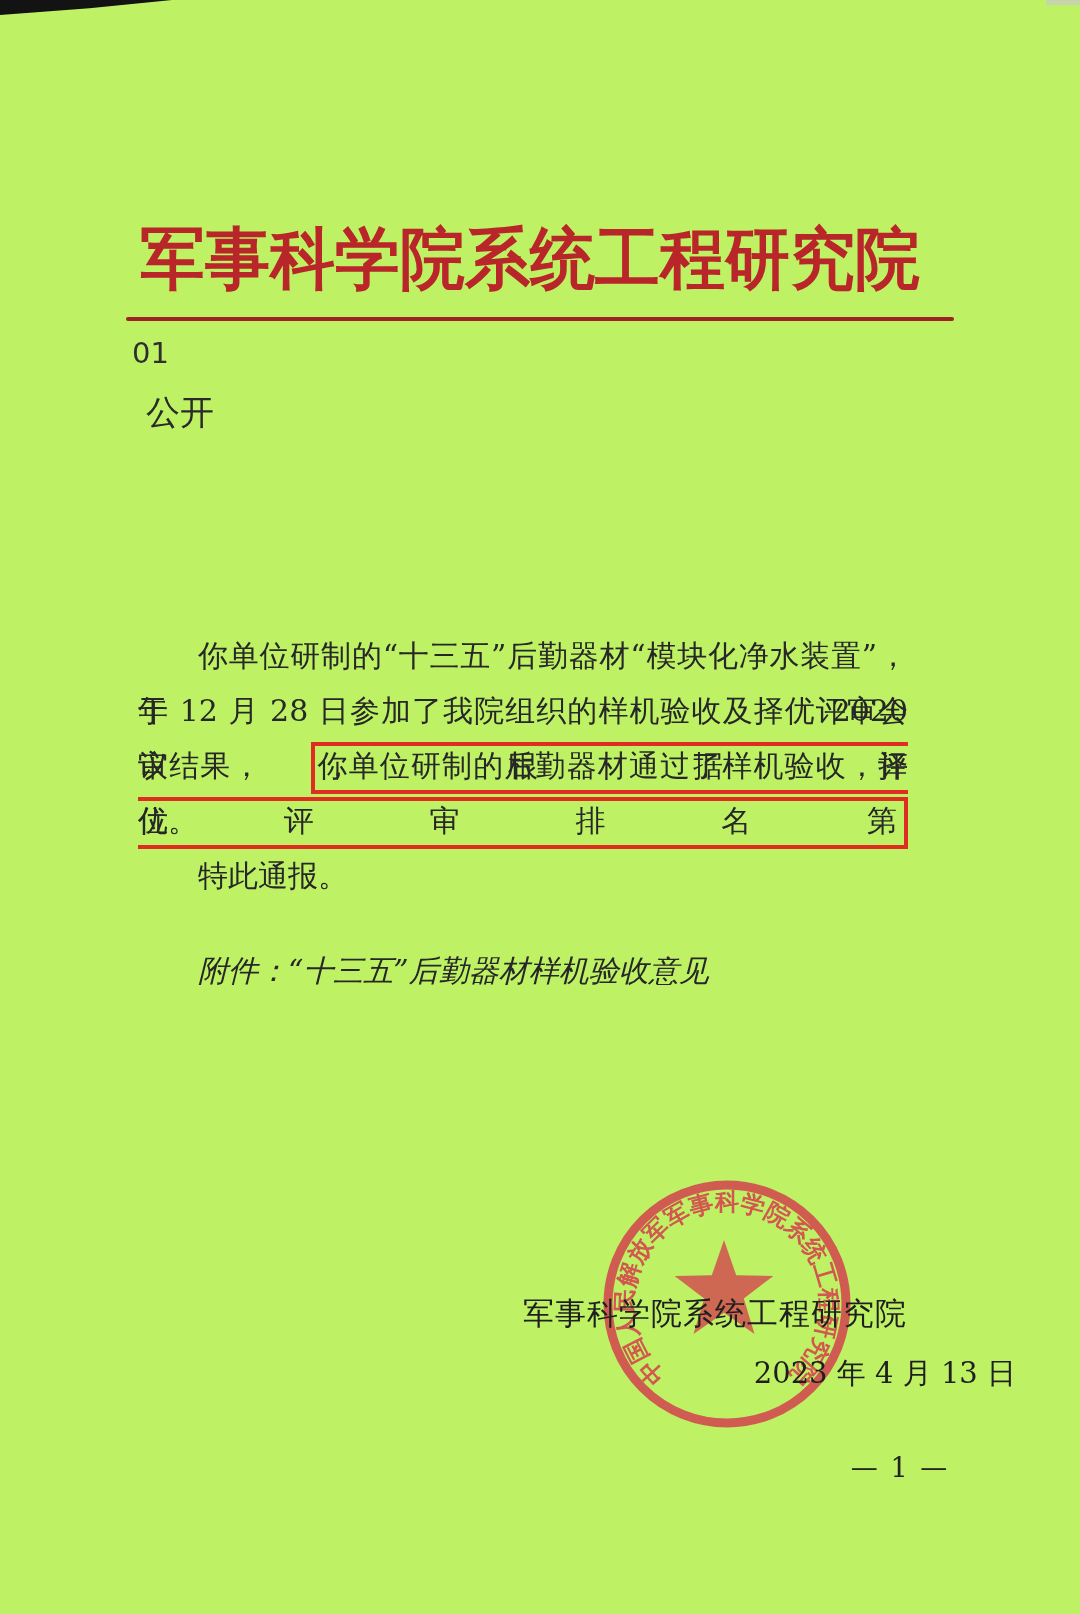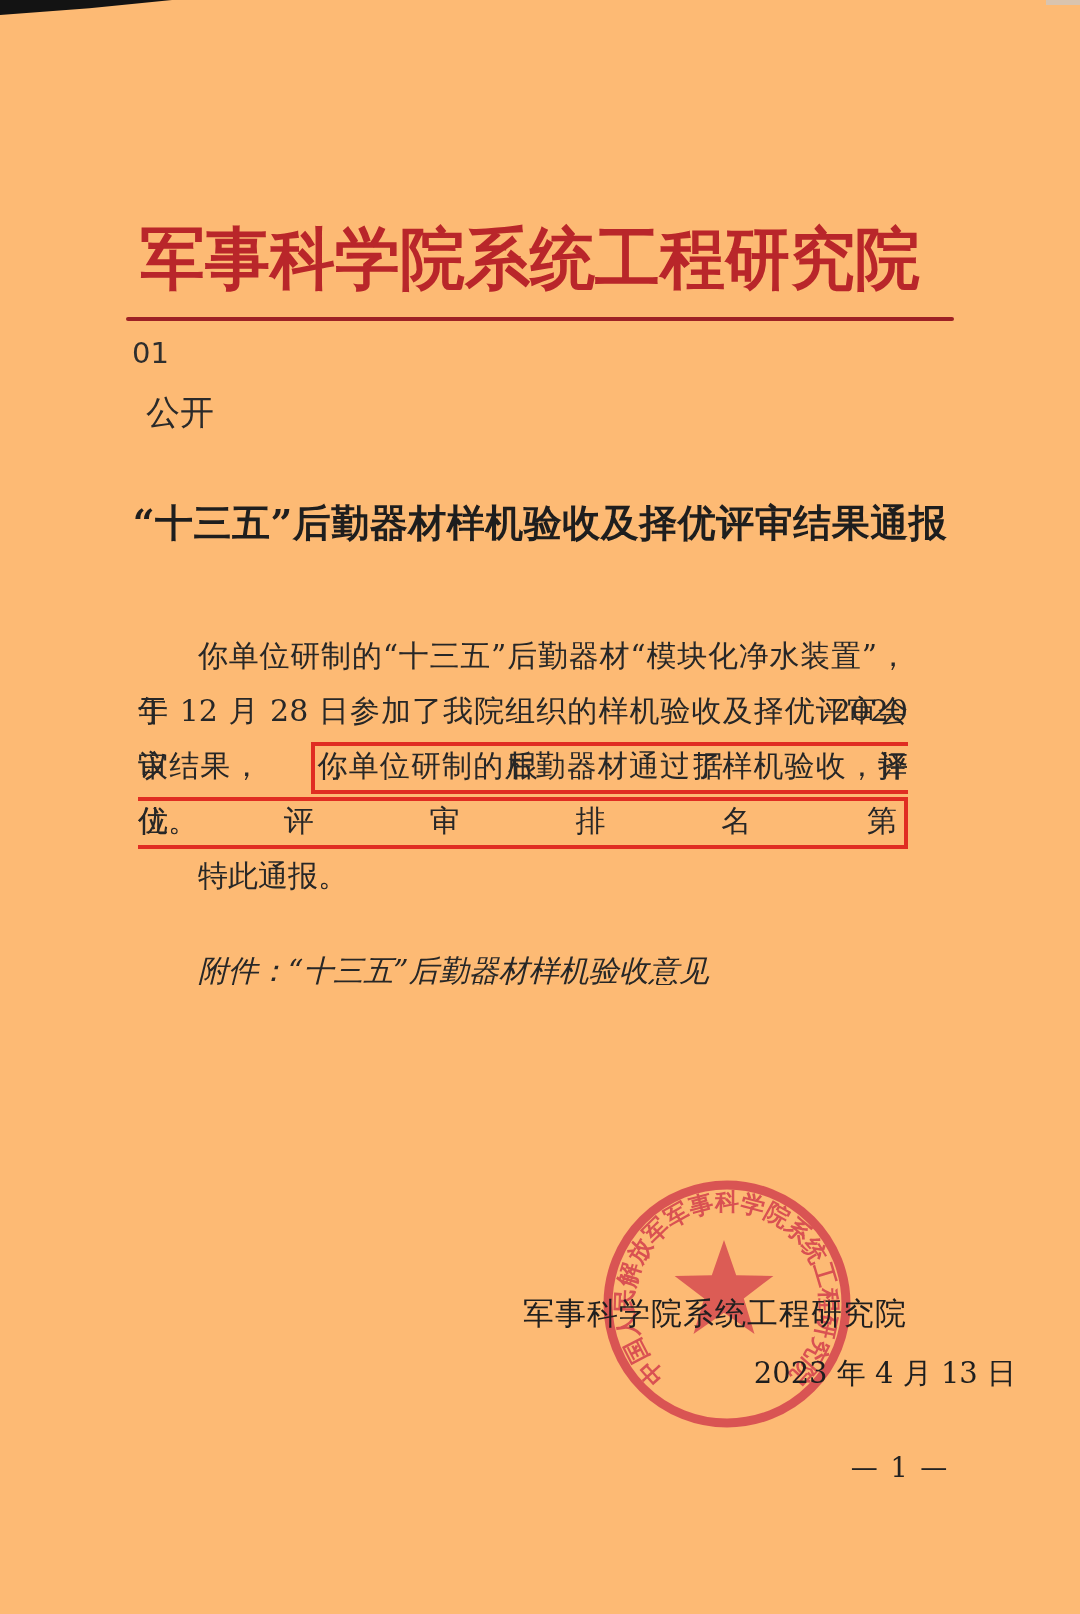--- a/index.html
+++ b/index.html
@@ -1,20 +1,20 @@
 <!DOCTYPE html>
 <html><head>
 <meta charset="utf-8">
 <style>
   html, body { margin: 0; padding: 0; background: #ffffff; }
   .page {
     position: relative;
     width: 1080px;
     height: 1614px;
-    background: #fdba74;
+    background: #bef264;
     overflow: hidden;
     font-family: "DejaVu Serif", serif;
     color: #262626;
   }
 
   
   .corner-mark {
     position: absolute; top: 0; left: 0;
     width: 172px; height: 15px;
     background: #131313;
@@ -110,21 +110,20 @@
 
   <div class="corner-mark"></div>
   <div class="corner-mark2"></div>
 
   <div class="org-header">军事科学院系统工程研究院</div>
   <div class="red-rule"></div>
 
   <div class="doc-number">01</div>
   <div class="classification">公开</div>
 
-  <h1 class="doc-title">“十三五”后勤器材样机验收及择优评审结果通报</h1>
 
   <div class="body-block">
     <div class="bline jline indent">你单位研制的“十三五”后勤器材“模块化净水装置”，于 2020</div>
     <div class="bline jline">年 12 月 28 日参加了我院组织的样机验收及择优评审会议，根据评</div>
     <div class="bline jline"><span>审结果，</span><span class="redbox">你单位研制的后勤器材通过了样机验收，择优评审排名第</span></div>
     <div class="bline">位。</div>
     <div class="bline indent">特此通报。</div>
     <div class="bline indent attachment">附件：“十三五”后勤器材样机验收意见</div>
   </div>
 

